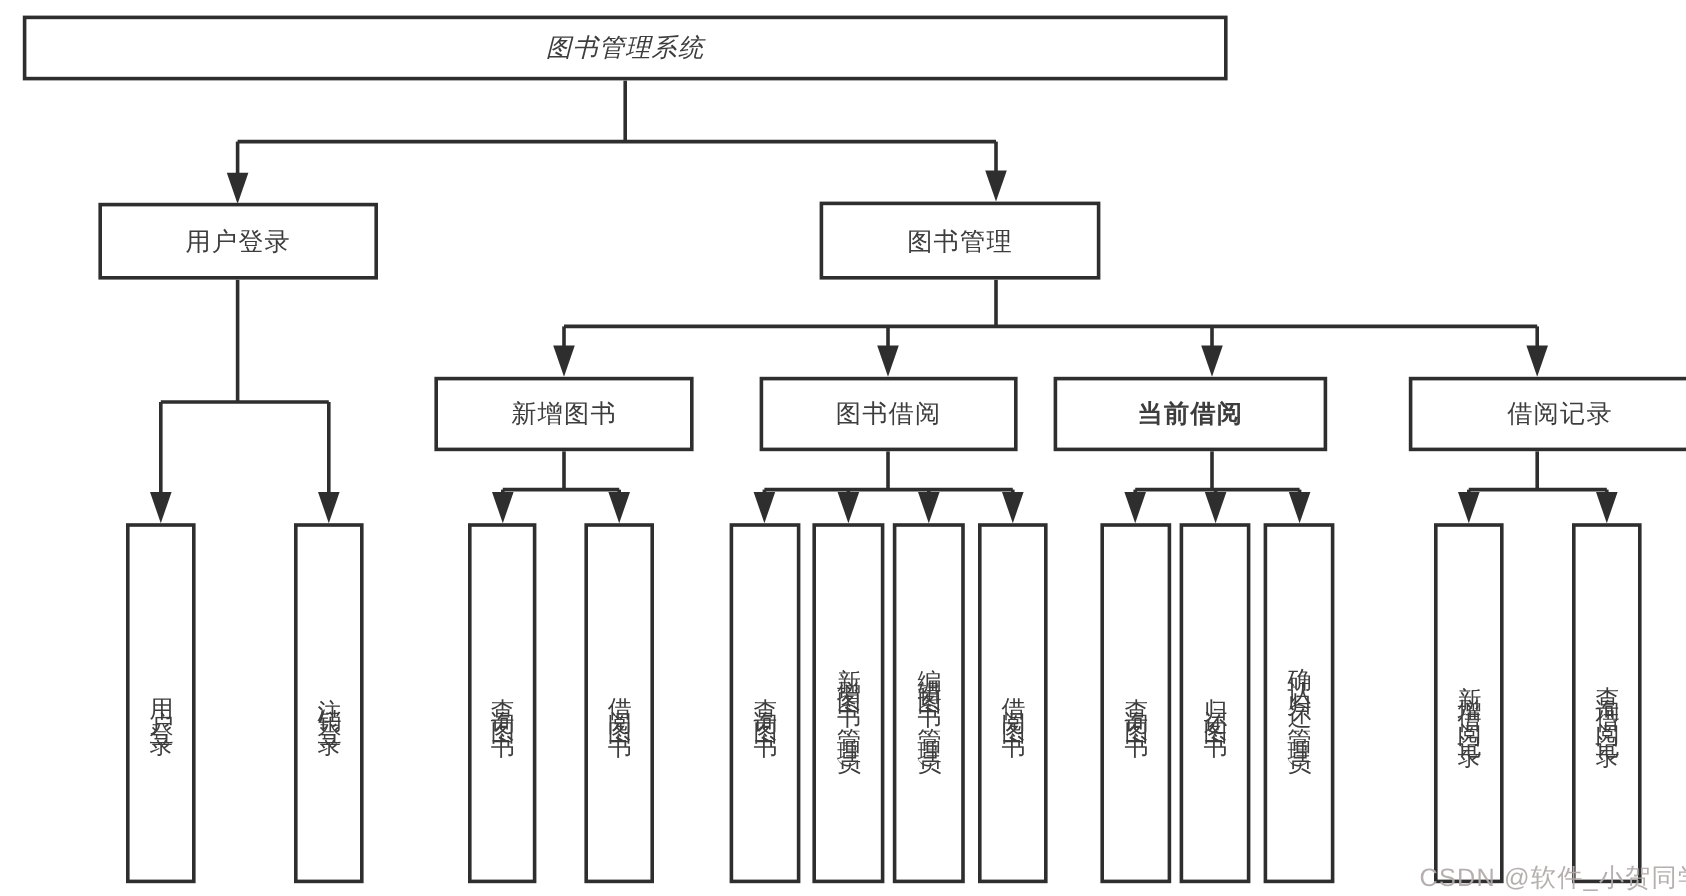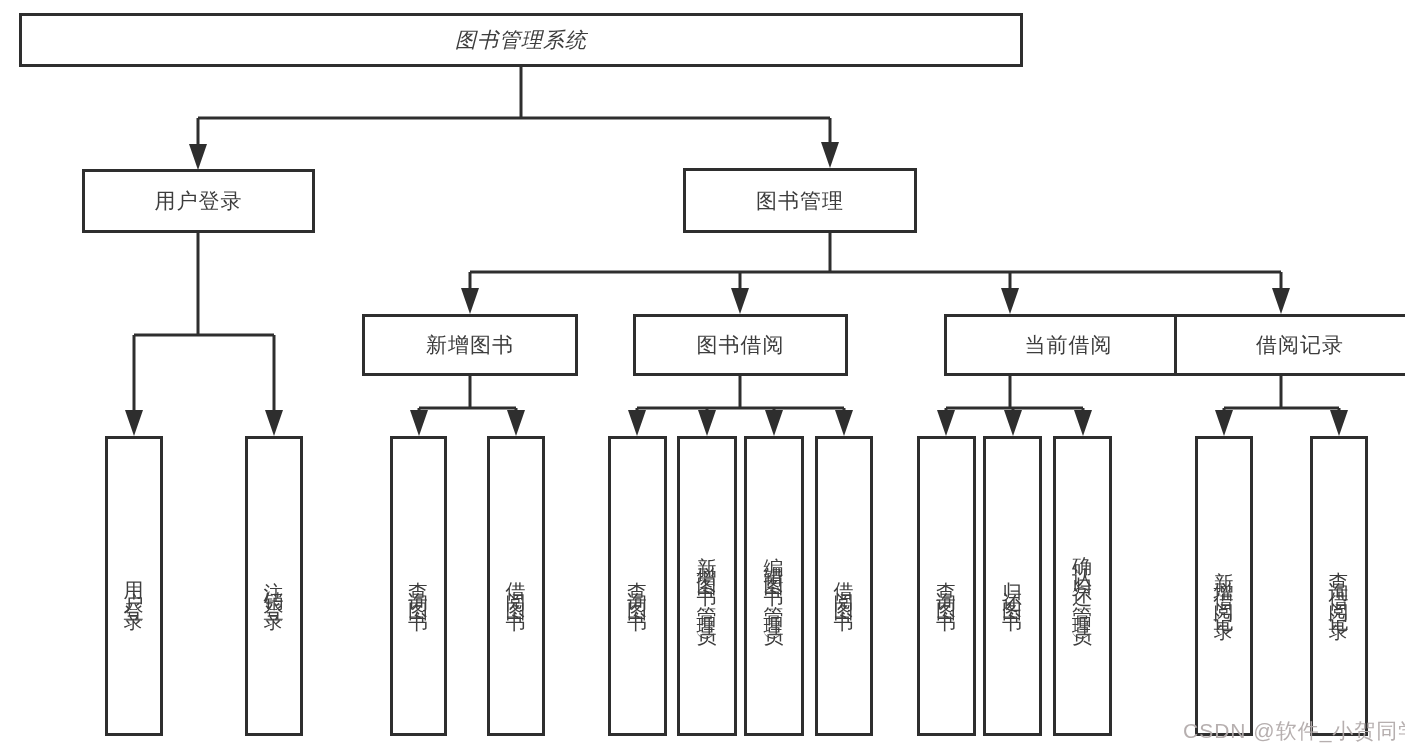--- a/index.html
+++ b/index.html
@@ -47,21 +47,21 @@
     color: #3d3d3d;
   }
   
   .n-root        { left: 19px;  top: 13px;  width: 1004px; height: 54px; font-style: italic; }
   
   .n-user-login  { left: 82px;  top: 169px; width: 233px; height: 64px; }
   .n-book-mgmt   { left: 683px; top: 168px; width: 234px; height: 65px; justify-content: center; }
   
   .n-new-book-rec   { left: 362px;  top: 314px; width: 216px; height: 62px; }
   .n-book-borrow    { left: 633px;  top: 314px; width: 215px; height: 62px; }
-  .n-current-borrow { left: 944px;  top: 314px; width: 249px; height: 62px; }
+  .n-current-borrow { left: 878px;  top: 314px; width: 228px; height: 62px; font-weight: bold; }
   .n-borrow-record  { left: 1174px; top: 314px; width: 252px; height: 62px; }
   
   .leaf { top: 436px; height: 300px; }
   .n-login      { left: 105px;  width: 58px; }
   .n-logout     { left: 245px;  width: 58px; }
   .n-nbr-query  { left: 390px;  width: 57px; }
   .n-nbr-borrow { left: 487px;  width: 58px; }
   .n-bb-query   { left: 608px;  width: 59px; }
   .n-bb-add     { left: 677px;  width: 60px; }
   .n-bb-edit    { left: 744px;  width: 60px; }

